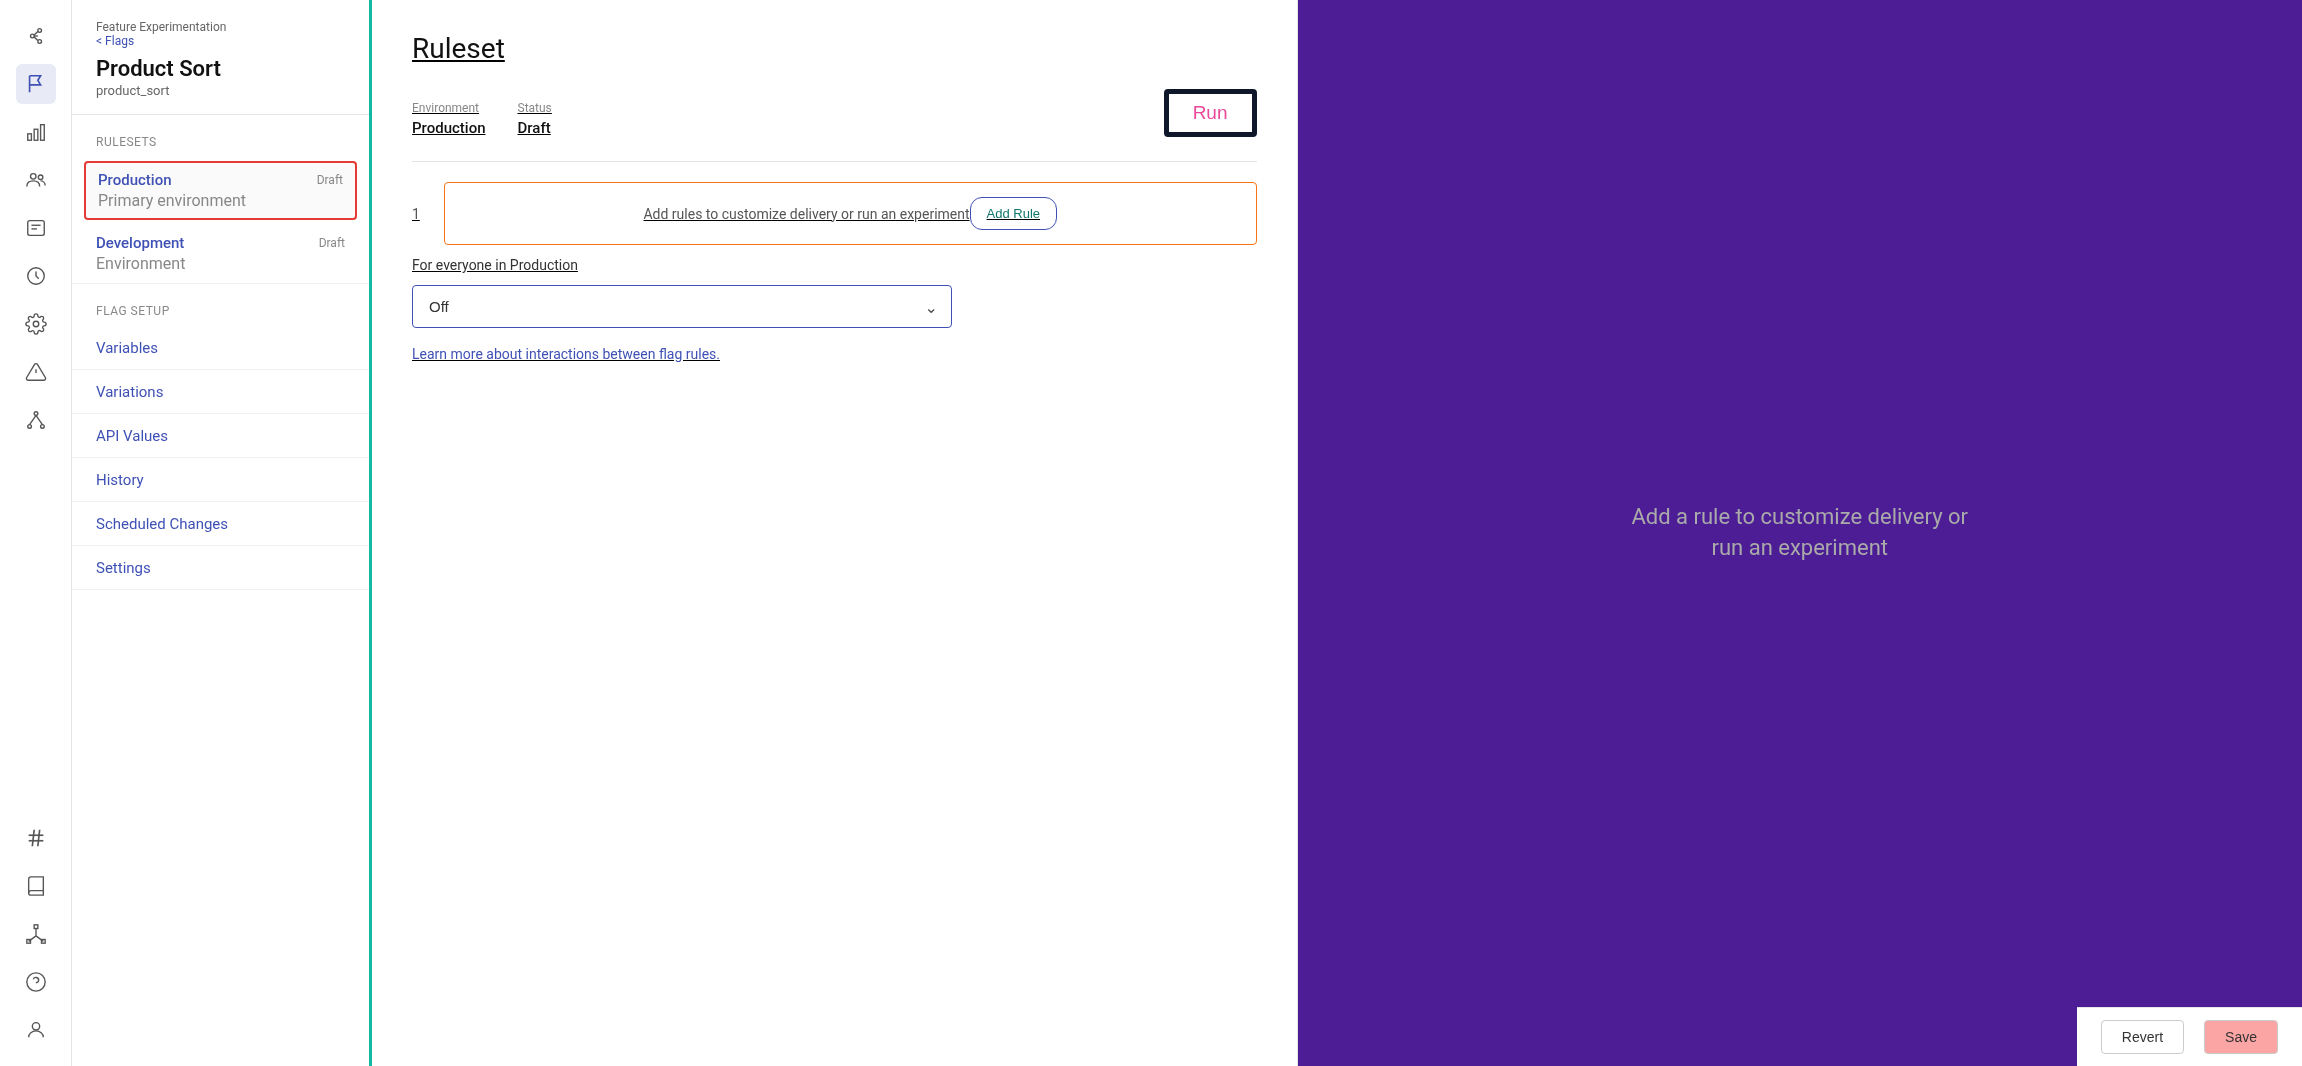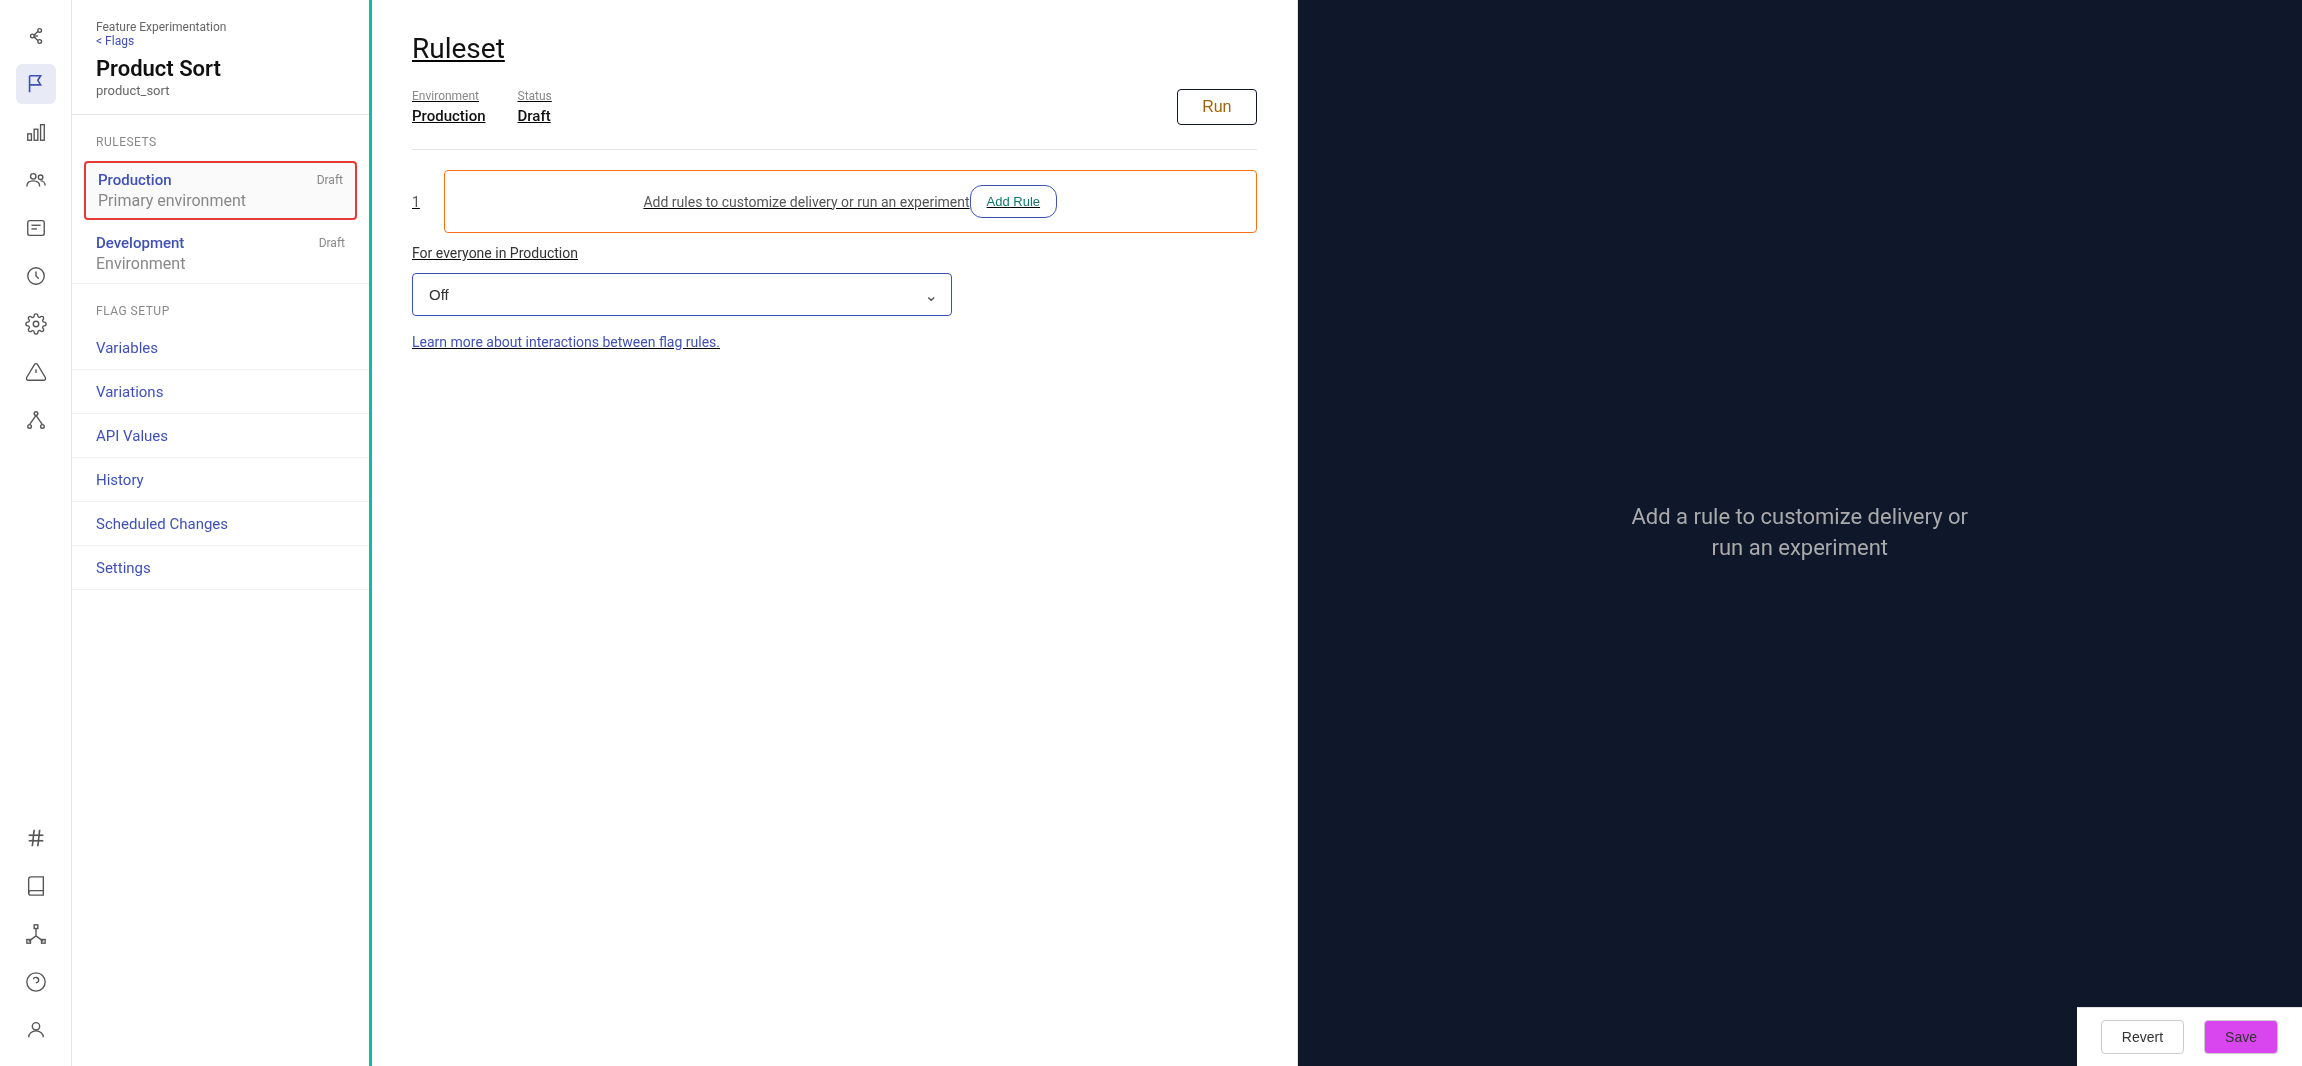--- a/index.html
+++ b/index.html
@@ -158,25 +158,25 @@
       color: #888;
       margin-bottom: 4px;
     }
     .meta-item .meta-value {
       font-size: 15px;
       color: #111;
       font-weight: 500;
     }
     .run-button-wrap { margin-left: auto; }
     .run-button {
-      border: 1px solid #0f172a;
-      background: #fff;
-      color: #a16207;
+      border: 5px solid #0f172a;
+      background: #fff;
+      color: #ec4899;
       padding: 8px 24px;
-      font-size: 16px;
+      font-size: 19px;
       border-radius: 4px;
       cursor: pointer;
       font-weight: 500;
     }
 
     .divider { border: none; border-top: 1px solid #e5e5e5; margin: 8px 0 20px; }
 
     .rule-row {
       display: flex;
       align-items: center;
@@ -247,21 +247,21 @@
 
     .learn-link {
       font-size: 14px;
       color: #3f51b5;
       text-decoration: none;
     }
 
     
     .right-panel {
       flex: 1;
-      background: #0f172a;
+      background: #4c1d95;
       display: flex;
       align-items: center;
       justify-content: center;
       padding: 40px;
     }
     .right-panel-text {
       font-size: 22px;
       color: #aaa;
       text-align: center;
       max-width: 360px;
@@ -286,21 +286,21 @@
       border-radius: 4px;
       cursor: pointer;
       font-weight: 500;
     }
     .revert-btn {
       background: #fff;
       border: 1px solid #ccc;
       color: #333;
     }
     .save-btn {
-      background: #d946ef;
+      background: #fca5a5;
       border: 1px solid #ccc;
       color: #333;
     }
 
     
     .svg-icon { width: 22px; height: 22px; }
   </style>
 </head>
 <body>
 

